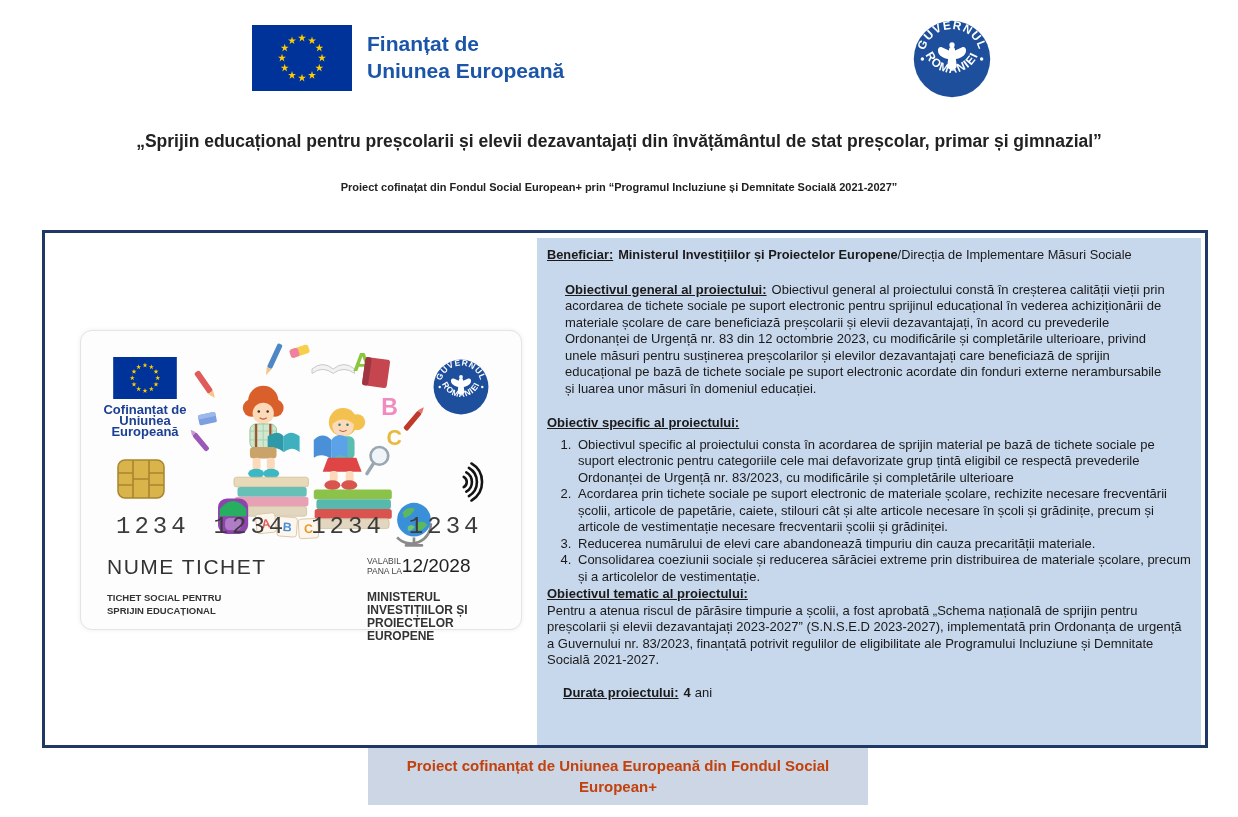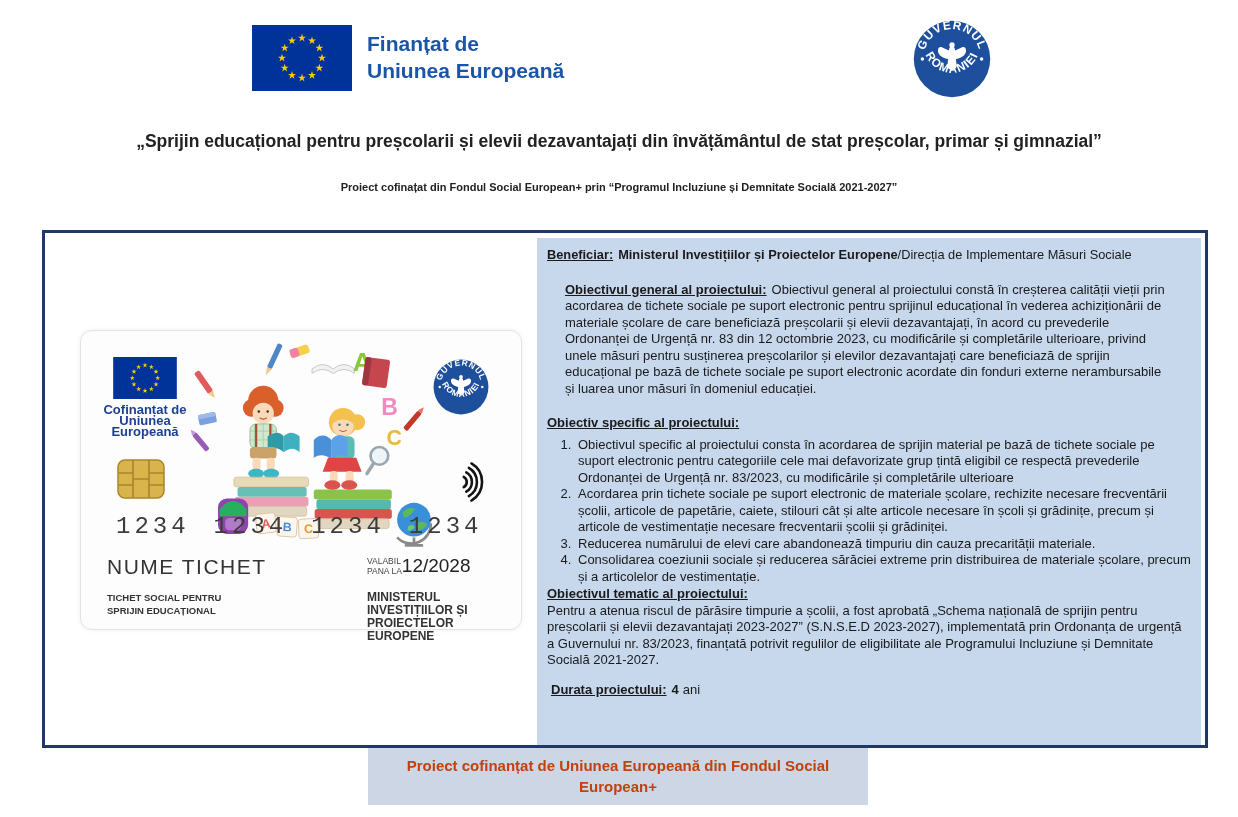--- a/index.html
+++ b/index.html
@@ -53,21 +53,21 @@
     background:#c7d7ec; padding:9px 10px; font-size:13px; line-height:16.5px;
     color:#1a1a1a; overflow:hidden; }
   .ub { font-weight:bold; text-decoration:underline; }
   .b  { font-weight:bold; }
   .sec-beneficiar { margin:0 0 13px 0; white-space:nowrap; font-size:12.8px; }
   .sec-general { margin:18px; }
   .info-panel ol { margin:5px 0 1px 0; padding-left:28px; }
   .info-panel li { padding-left:3px; }
   .sec-tematic { margin:0 0 13px 0; }
   .sec-valoare { margin:0 0 15px 0; }
-  .sec-durata  { margin:4px; }
+  .sec-durata  { margin:16px; }
   .gap-l { margin-left:5px; }
 
   
   .footer-strip { position:absolute; left:368px; top:748px; width:500px; min-height:57px;
     background:#ccd6e4; padding:7px 18px; text-align:center;
     font-size:15px; font-weight:bold; color:#c2410c; line-height:21px; }
 </style>
 </head>
 <body>
 

